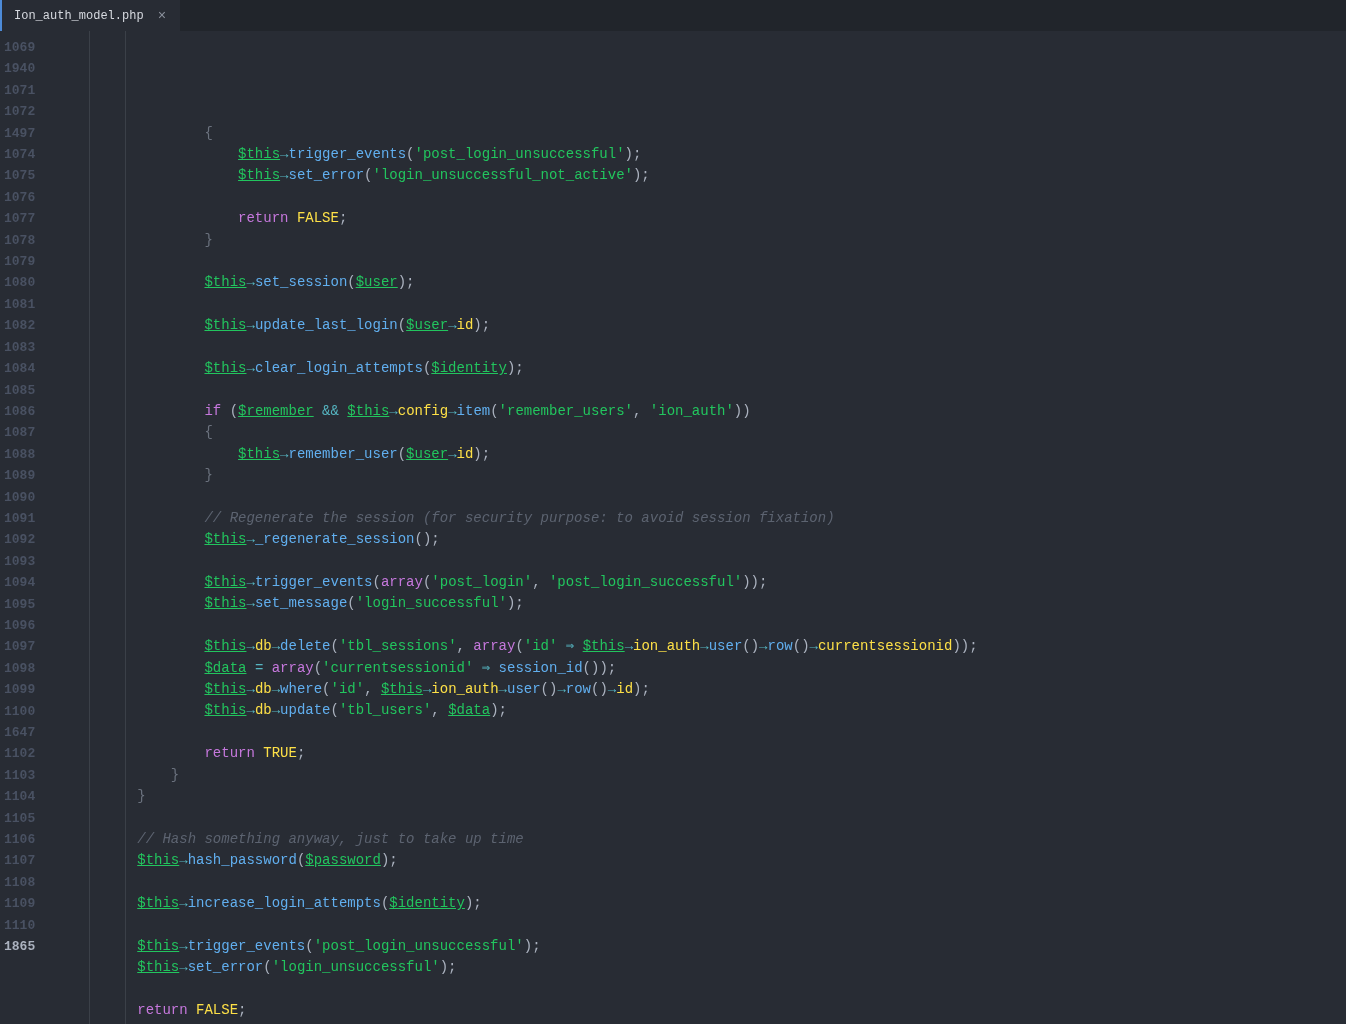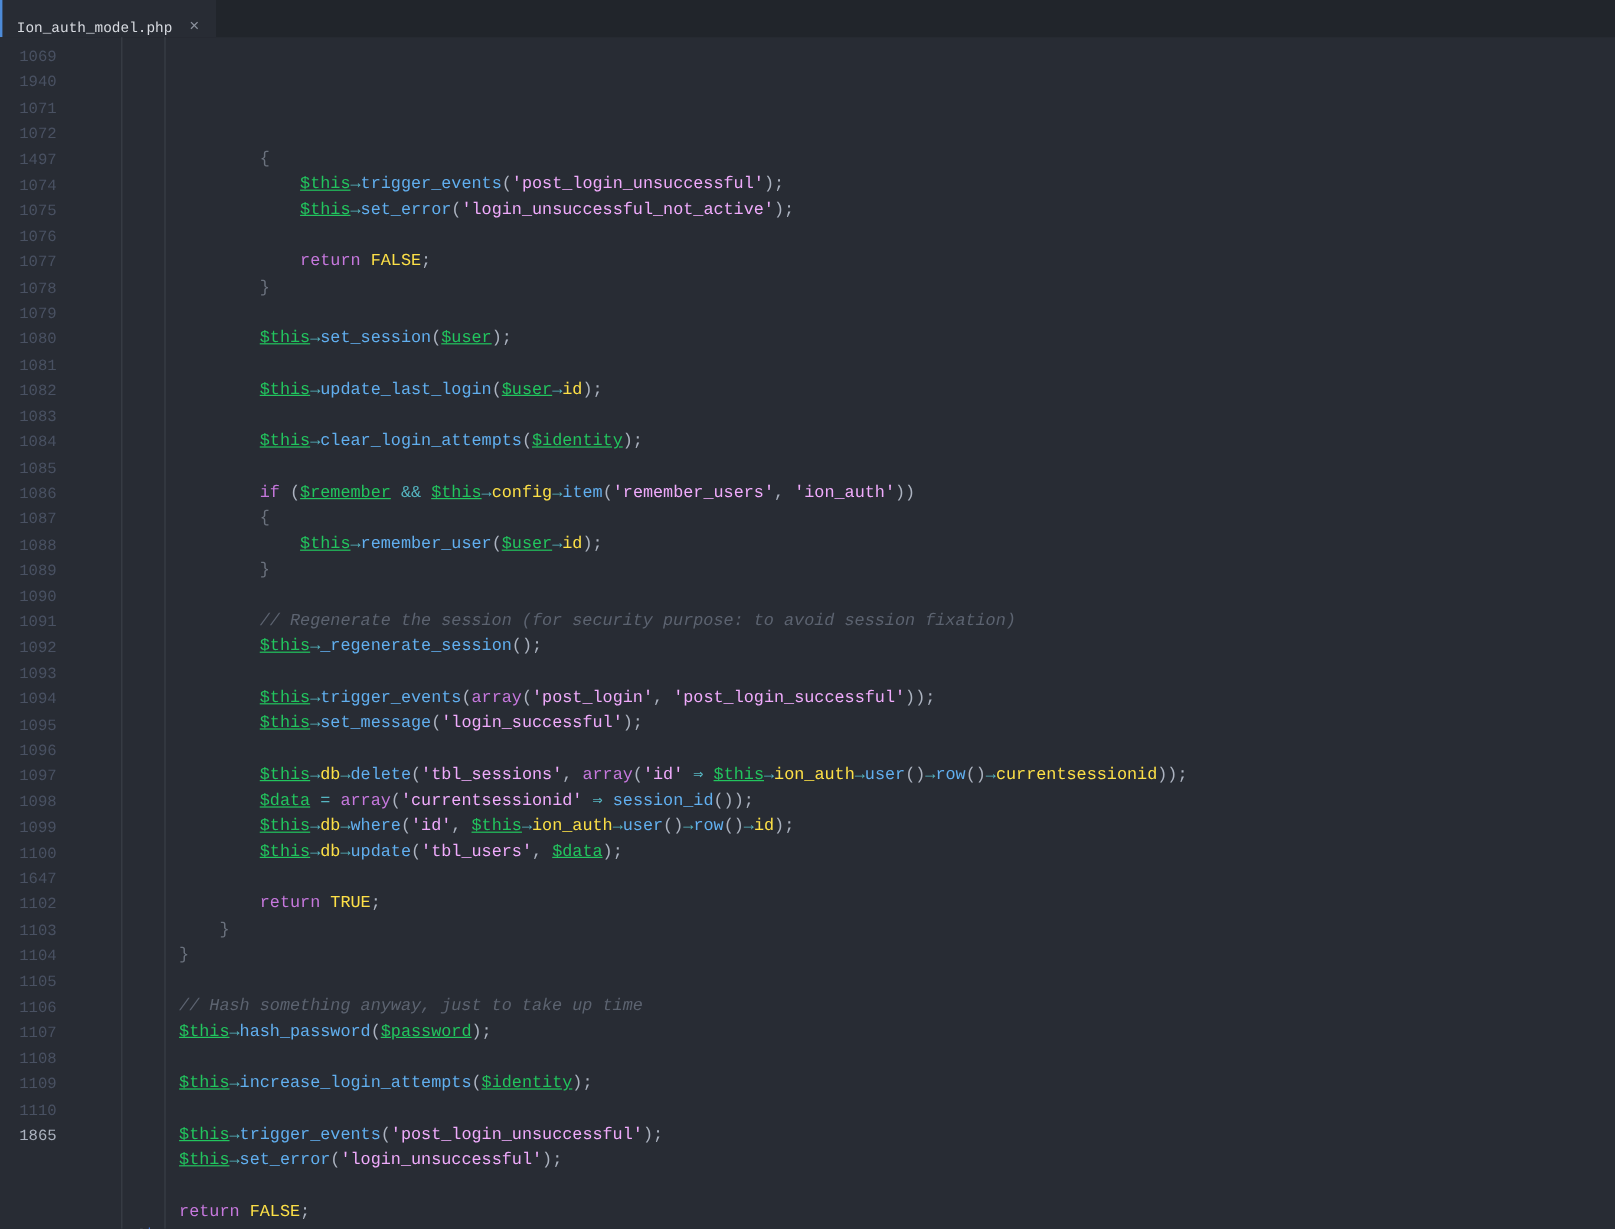--- a/index.html
+++ b/index.html
@@ -14,44 +14,45 @@
 .tab-bar {
   height: 31px;
   background: #21252b;
   display: flex;
   align-items: stretch;
 }
 .tab {
   background: #282c34;
   border-left: 2px solid #4d8bd8;
   display: flex;
-  align-items: flex-end;
+  align-items: center;
   padding: 0 10px 0 12px;
   color: #d7dae0;
   font-size: 12px;
   gap: 10px;
 }
 .tab .close-x {
   color: #8b919c;
   font-size: 14px;
   cursor: pointer;
   padding: 0 4px;
 }
 .editor {
   display: flex;
   height: calc(100% - 31px);
 }
 .gutter {
   background: #282c34;
   color: #495162;
   text-align: center;
-  padding: 6px 18px 6px 16px;
+  padding: 6px 18px 6px 4px;
   user-select: none;
   line-height: 21.4px;
   font-size: 13px;
+  font-weight: bold;
 }
 .gutter .active { color: #abb2bf; }
 .code {
   flex: 1;
   padding: 6px 0;
   color: #abb2bf;
   line-height: 21.4px;
   white-space: pre;
   position: relative;
 }
@@ -65,21 +66,21 @@
   width: 1px;
   background: #3b4048;
 }
 .g1 { left: 36px; }
 .g2 { left: 72px; }
 
 
 .c-var { color: #22c55e; text-decoration: underline; }     
 .c-thin { color: #56b6c2; }      
 .c-func { color: #61afef; margin-top: 40px; }      
-.c-str { color: #f0abfc; }       
+.c-str { color: #22c55e; }       
 .c-const { color: #fde047; }     
 .c-kw { color: #c678dd; }        
 .c-punc { color: #abb2bf; }      
 .c-brace { color: #6b727e; }
 .c-op { color: #56b6c2; }        
 .c-cmt { color: #5c6370; font-style: italic; }      
 .cursor { border-left: 1px solid #528bff; display:inline-block; height:16px; vertical-align:middle;}
 </style>
 </head>
 <body>

